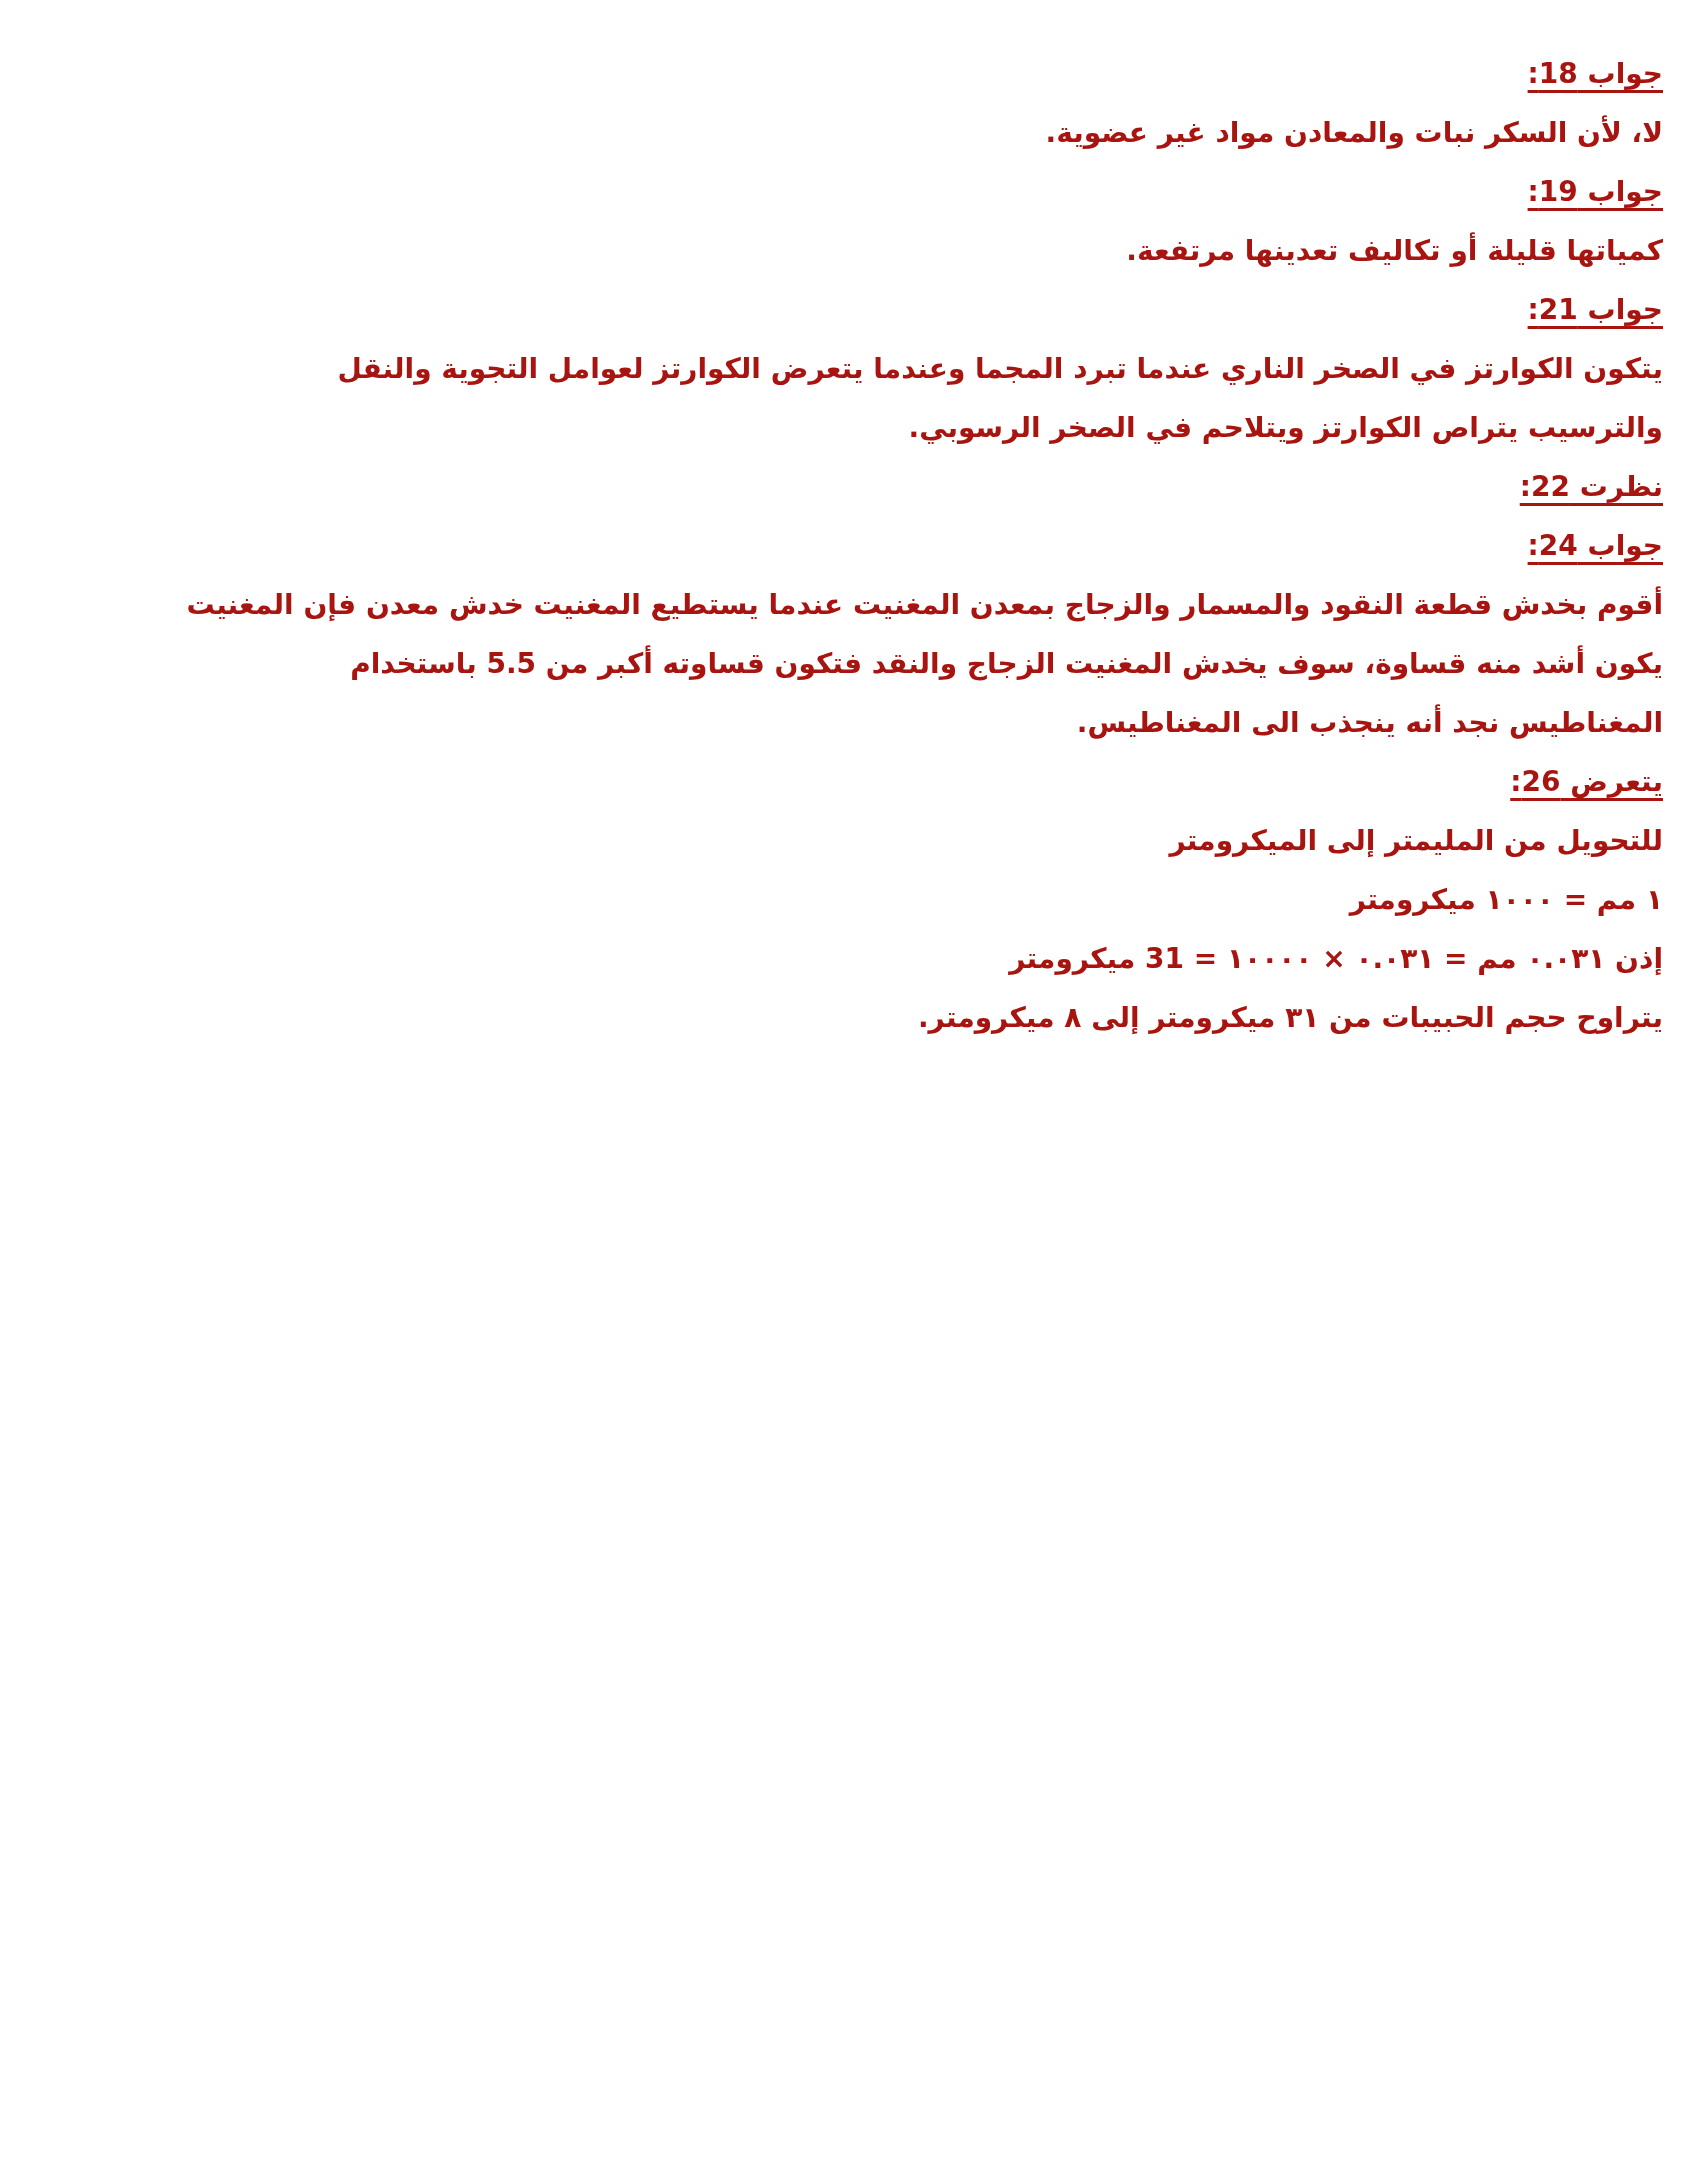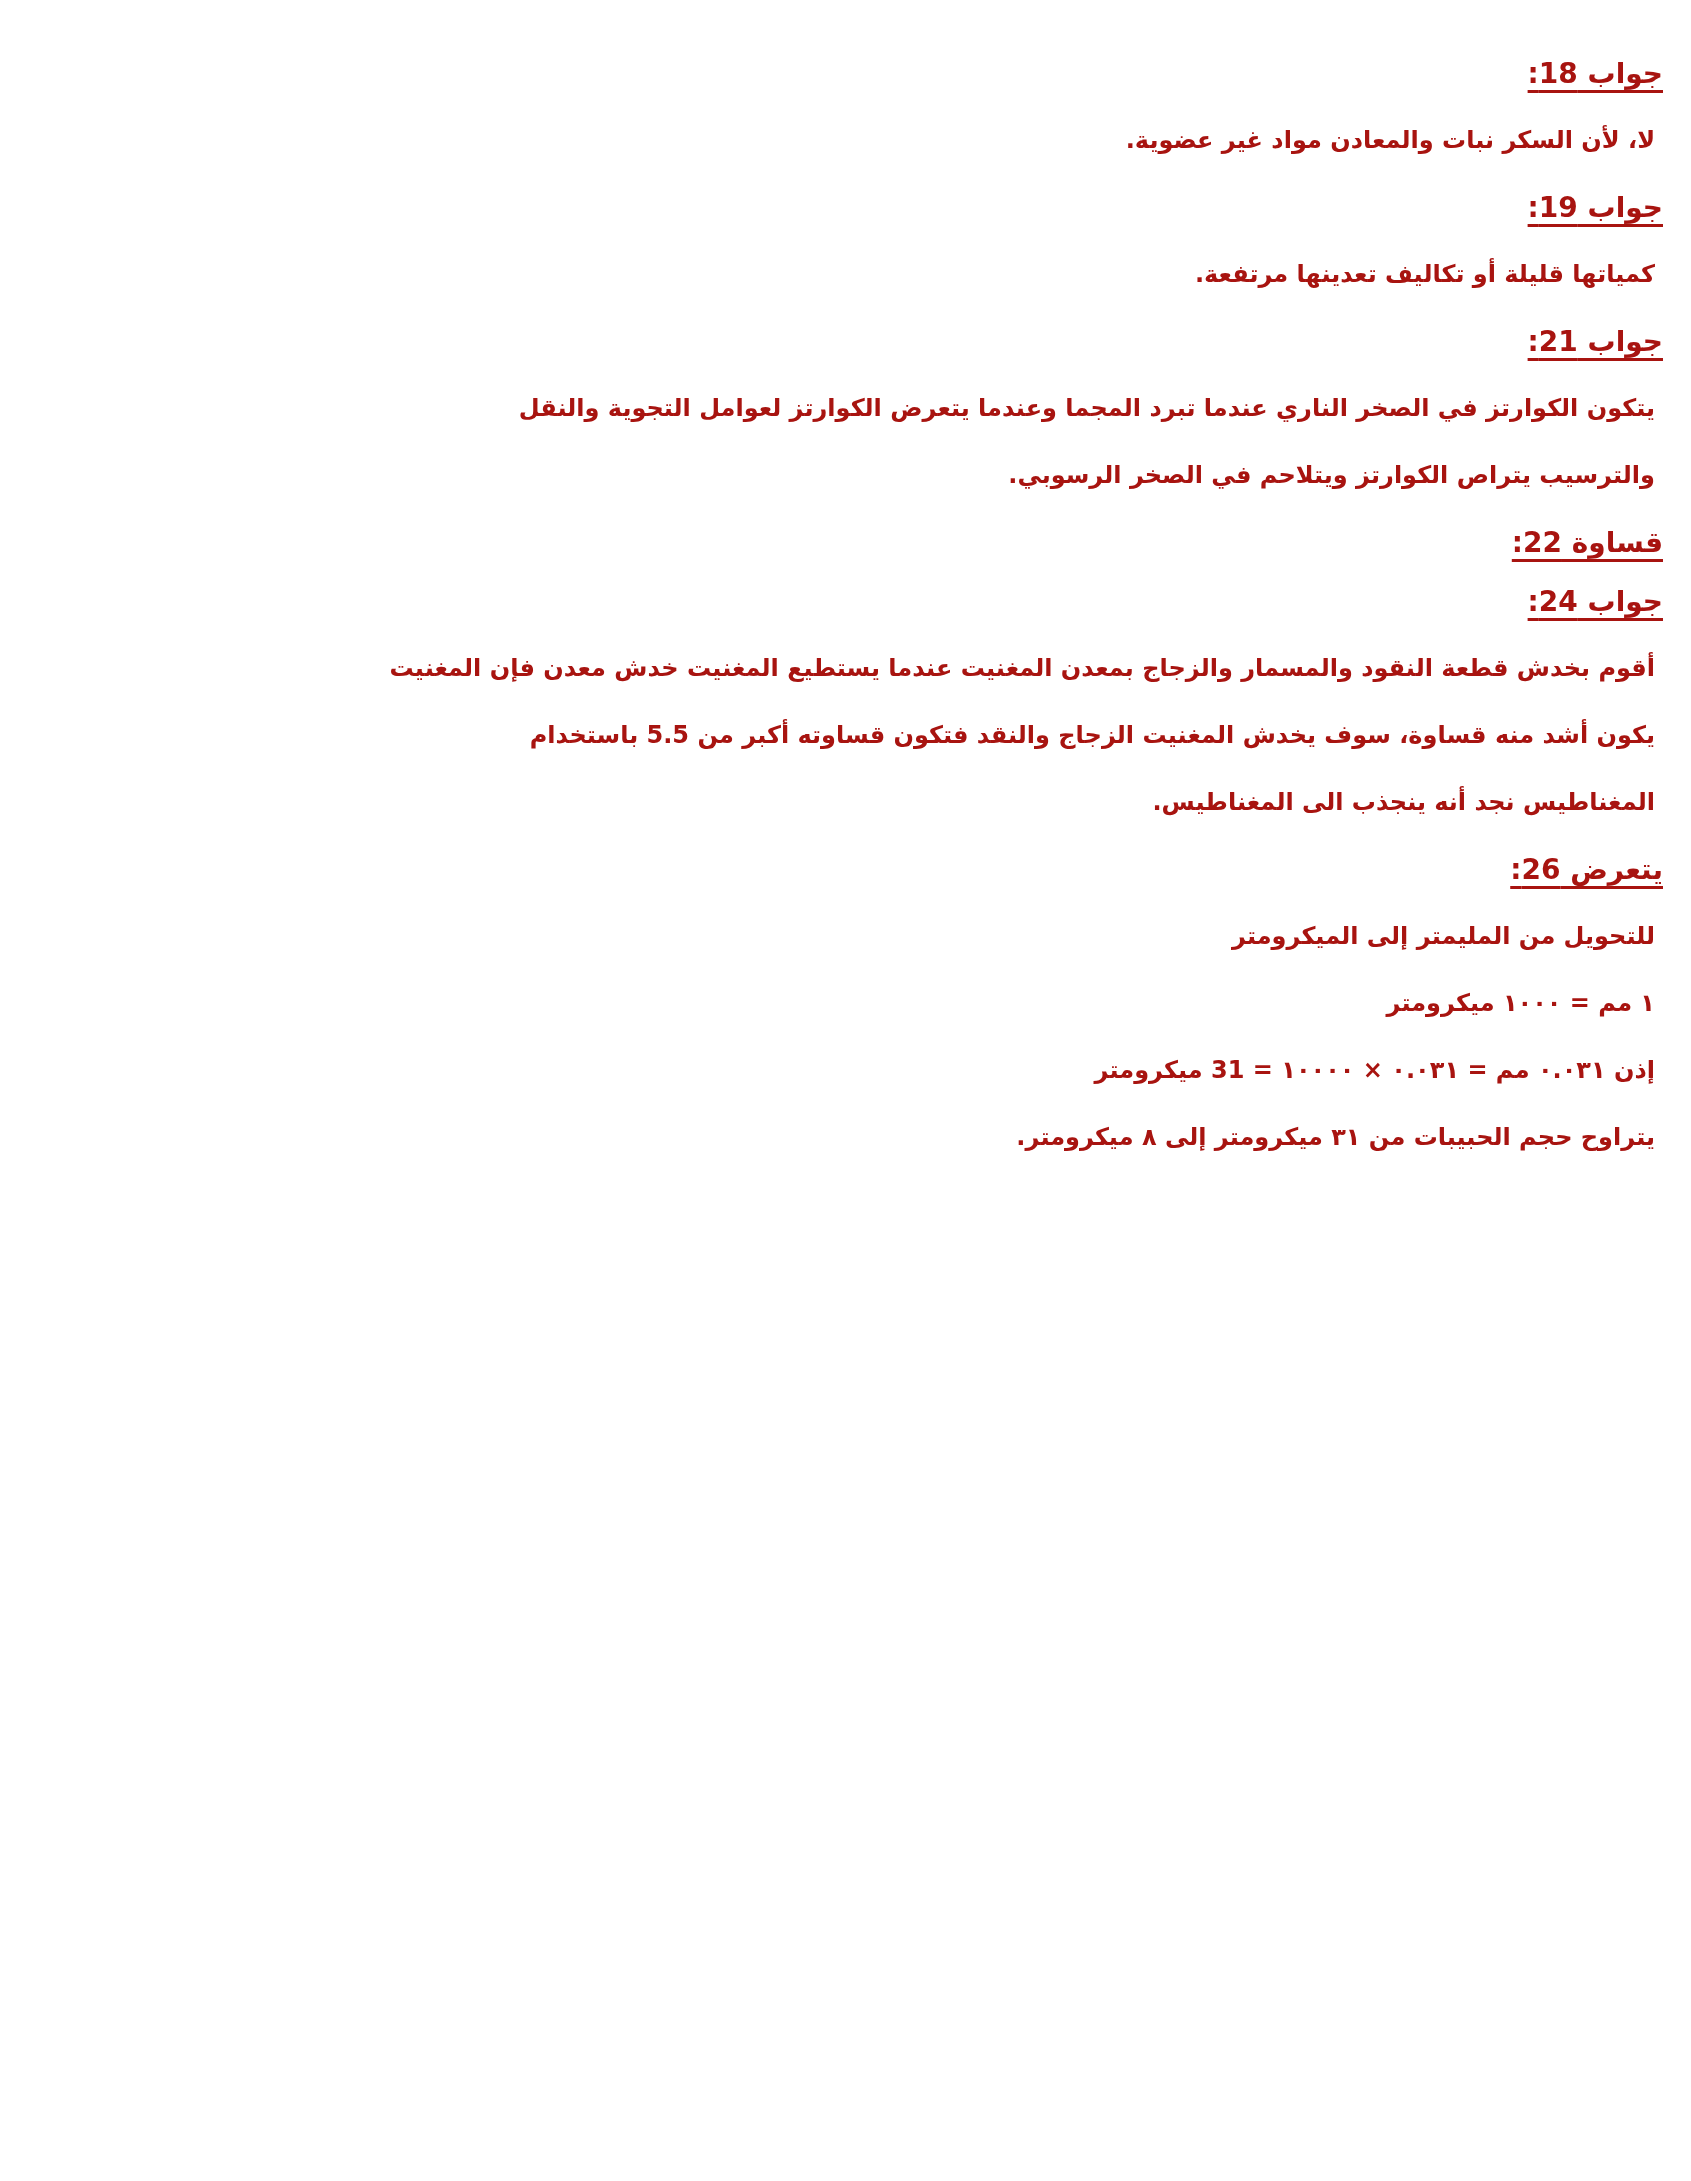--- a/index.html
+++ b/index.html
@@ -30,22 +30,22 @@
     margin: 0;
     font-size: 28px;
     line-height: 59px;
     font-weight: bold;
     text-decoration: underline;
     text-decoration-thickness: 2.9px;
     text-underline-offset: 6.7px;
     display: block;
   }
   .line {
-    margin: 8px;
-    font-size: 24px;
+    margin: 0;
+    font-size: 28px;
     line-height: 59px;
     font-weight: bold;
     white-space: nowrap;
   }
 </style>
 </head>
 <body>
 
 <main class="doc" id="doc">
   <section class="answer">
@@ -59,21 +59,21 @@
     </section>
 
 
   <section class="answer">
     <h2 class="heading">جواب 21:</h2>
   <p class="line">يتكون الكوارتز في الصخر الناري عندما تبرد المجما وعندما يتعرض الكوارتز لعوامل التجوية والنقل</p>
       <p class="line">والترسيب يتراص الكوارتز ويتلاحم في الصخر الرسوبي.</p>
     </section>
 
   <section class="answer">
-    <h2 class="heading">قساوة 22:</h2>
+    <h2 class="heading">نظرت 22:</h2>
     </section>
 
   <section class="answer">
     <h2 class="heading">جواب 24:</h2>
   <p class="line">أقوم بخدش قطعة النقود والمسمار والزجاج بمعدن المغنيت عندما يستطيع المغنيت خدش معدن فإن المغنيت</p>
       <p class="line">يكون أشد منه قساوة، سوف يخدش المغنيت الزجاج والنقد فتكون قساوته أكبر من 5.5 باستخدام</p>
       <p class="line">المغناطيس نجد أنه ينجذب الى المغناطيس.</p>
     </section>
 
   <section class="answer">

